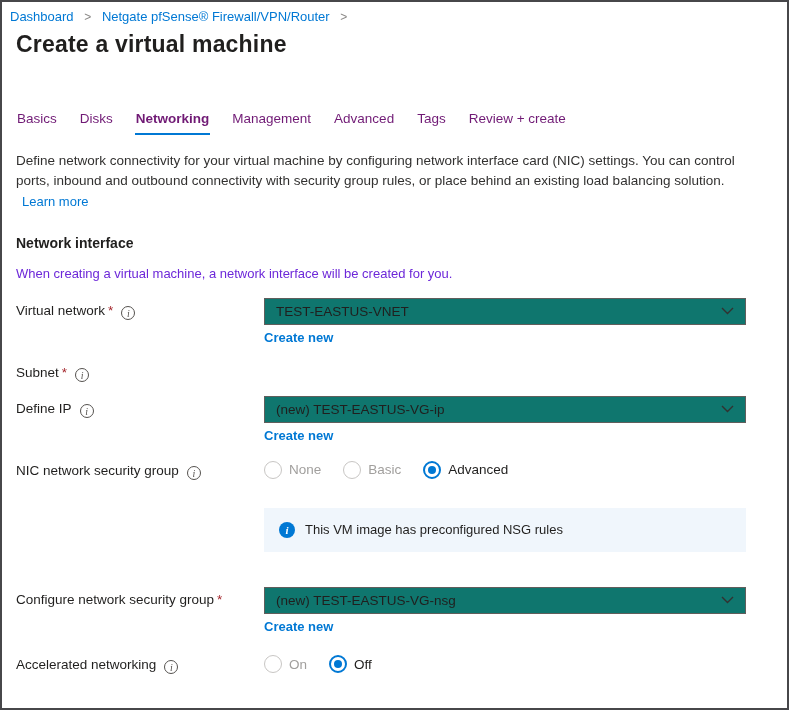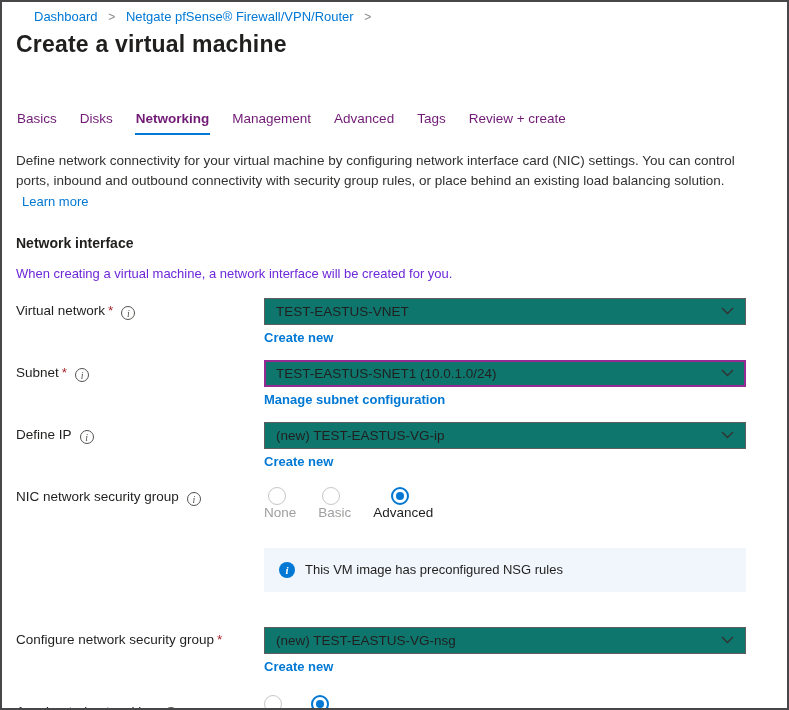--- a/index.html
+++ b/index.html
@@ -11,21 +11,21 @@
   .frame {
     width: 789px;
     height: 710px;
     border: 2px solid #47474a;
     background: #ffffff;
     overflow: hidden;
     position: relative;
   }
   
   .breadcrumb {
-    padding: 7px 0 0 32px;
+    padding: 7px 0 0 8px;
     font-size: 13px;
     white-space: nowrap;
   }
   .breadcrumb a {
     color: #0078d4;
     text-decoration: none;
     cursor: pointer;
   }
   .breadcrumb .sep {
     color: #8a8886;
@@ -146,21 +146,20 @@
   .radio-group {
     display: flex;
     align-items: center;
     padding-top: 3px;
   }
   .radio-option {
     display: flex;
     align-items: center;
     margin-right: 22px;
     cursor: pointer;
-    flex-direction: column;
   }
   .radio-circle {
     width: 18px; height: 18px;
     border: 1px solid #b3b0ad;
     border-radius: 50%;
     margin-right: 7px;
     position: relative;
     background: #fff;
     flex-shrink: 0;
   }
@@ -260,31 +259,20 @@
           </span>
         </div>
         <a class="field-link">Create new</a>
       </div>
     </div>
 
     <div class="form-row">
       <div class="label-col">
         <span>Subnet</span><span class="req">*</span><span class="info-icon">i</span>
       </div>
-      <div class="field-col">
-        <div class="select modified">
-          <span>TEST-EASTUS-SNET1 (10.0.1.0/24)</span>
-          <span class="chevron">
-            <svg width="13" height="8" viewBox="0 0 13 8">
-                <path d="M1 1 L6.5 6.5 L12 1" fill="none" stroke="#323130" stroke-width="1.4"></path>
-              </svg>
-          </span>
-        </div>
-        <a class="field-link">Manage subnet configuration</a>
-      </div>
     </div>
 
     <div class="form-row">
       <div class="label-col">
         <span>Define IP</span><span class="info-icon">i</span>
       </div>
       <div class="field-col">
         <div class="select">
           <span>(new) TEST-EASTUS-VG-ip</span>
           <span class="chevron">

